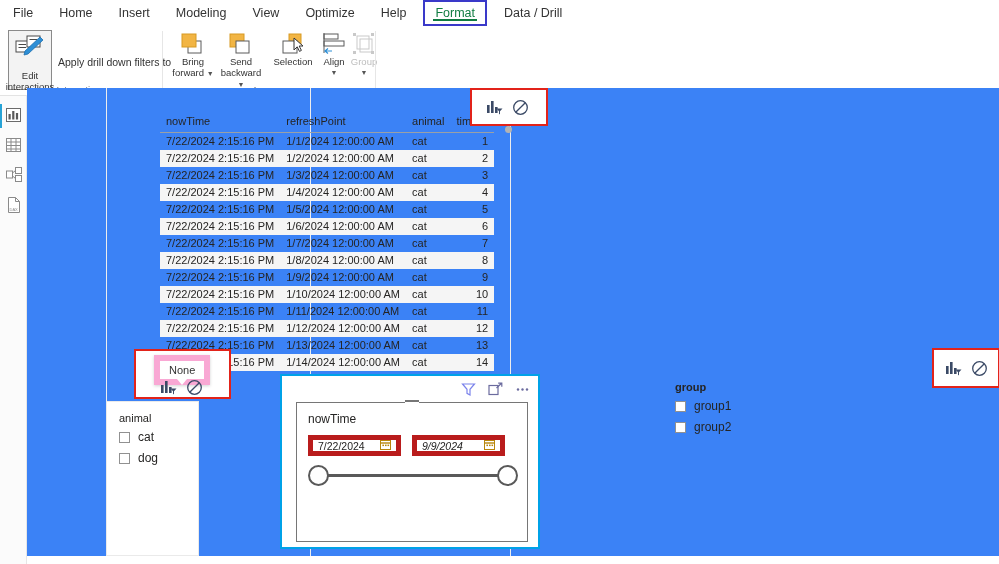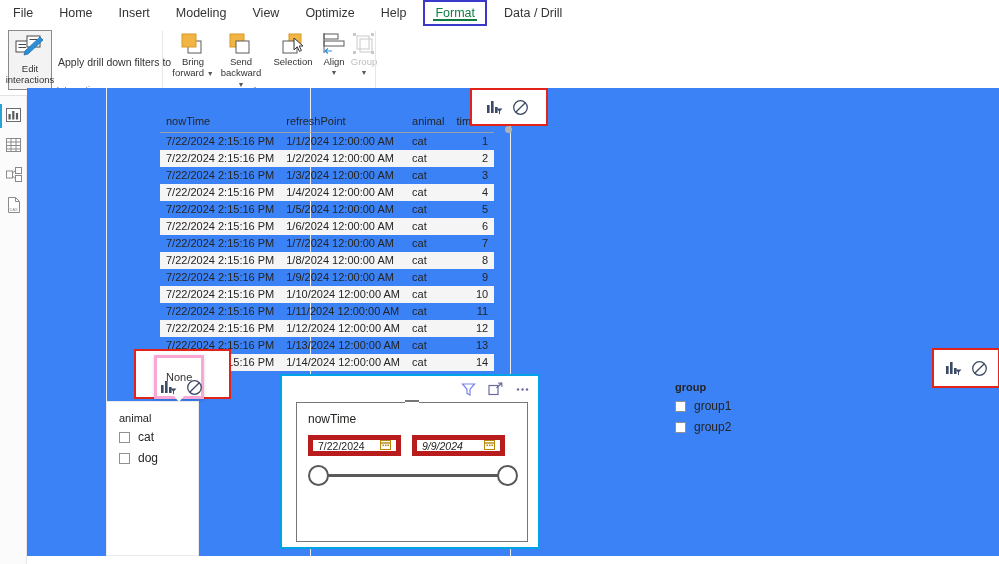--- a/index.html
+++ b/index.html
@@ -48,21 +48,21 @@
   }
 
   
   .bigbtn{
     position:absolute; left:8px; top:4px; width:44px; height:60px;
     border:1px solid #8a8a8a; background:#f3f3f3;
     display:flex; flex-direction:column; align-items:center; justify-content:flex-start;
     padding-top:4px;
   }
   .bigbtn .lbl{
-    font-size:9.5px; line-height:10.5px; text-align:center; color:#333; margin-top:2px;
+    font-size:9.5px; line-height:10.5px; text-align:center; color:#333; margin-top:9px;
   }
 
   .fieldlbl{
     position:absolute; left:58px; top:30px; font-size:10.5px; color:#333;
     white-space:nowrap;
   }
   .combo{
     position:absolute; left:56px; top:45px; width:100px; height:17px;
     border:1px solid #d6d6d6; background:#fff;
     display:flex; align-items:center; justify-content:space-between;
@@ -126,23 +126,23 @@
     position:absolute; border:2px solid #e2231a; background:#ffffff;
   }
   .inticons{
     position:absolute; display:flex; align-items:center; gap:9px;
   }
   .icobtn{ width:17px; height:17px; display:block; }
   .dragdot{
     position:absolute; width:7px; height:7px; border-radius:50%; background:#b3b3b3;
   }
   .tooltip{
-    position:absolute; background:#ffffff; border:3px solid #f9a8d4;
+    position:absolute; background:#ffffff; border:6px solid #f9a8d4;
     box-shadow:0 1px 3px rgba(0,0,0,.18);
-    padding:13px 9px; font-size:11px; color:#333; white-space:nowrap;
+    padding:3px 9px; font-size:11px; color:#333; white-space:nowrap;
   }
   .tooltip::after{
     content:""; position:absolute; left:50%; margin-left:-5px; bottom:-6px;
     border-left:5px solid transparent; border-right:5px solid transparent;
     border-top:6px solid #ffffff;
   }
 
   
   .slicer{ position:absolute; }
   .slicer .stitle{

